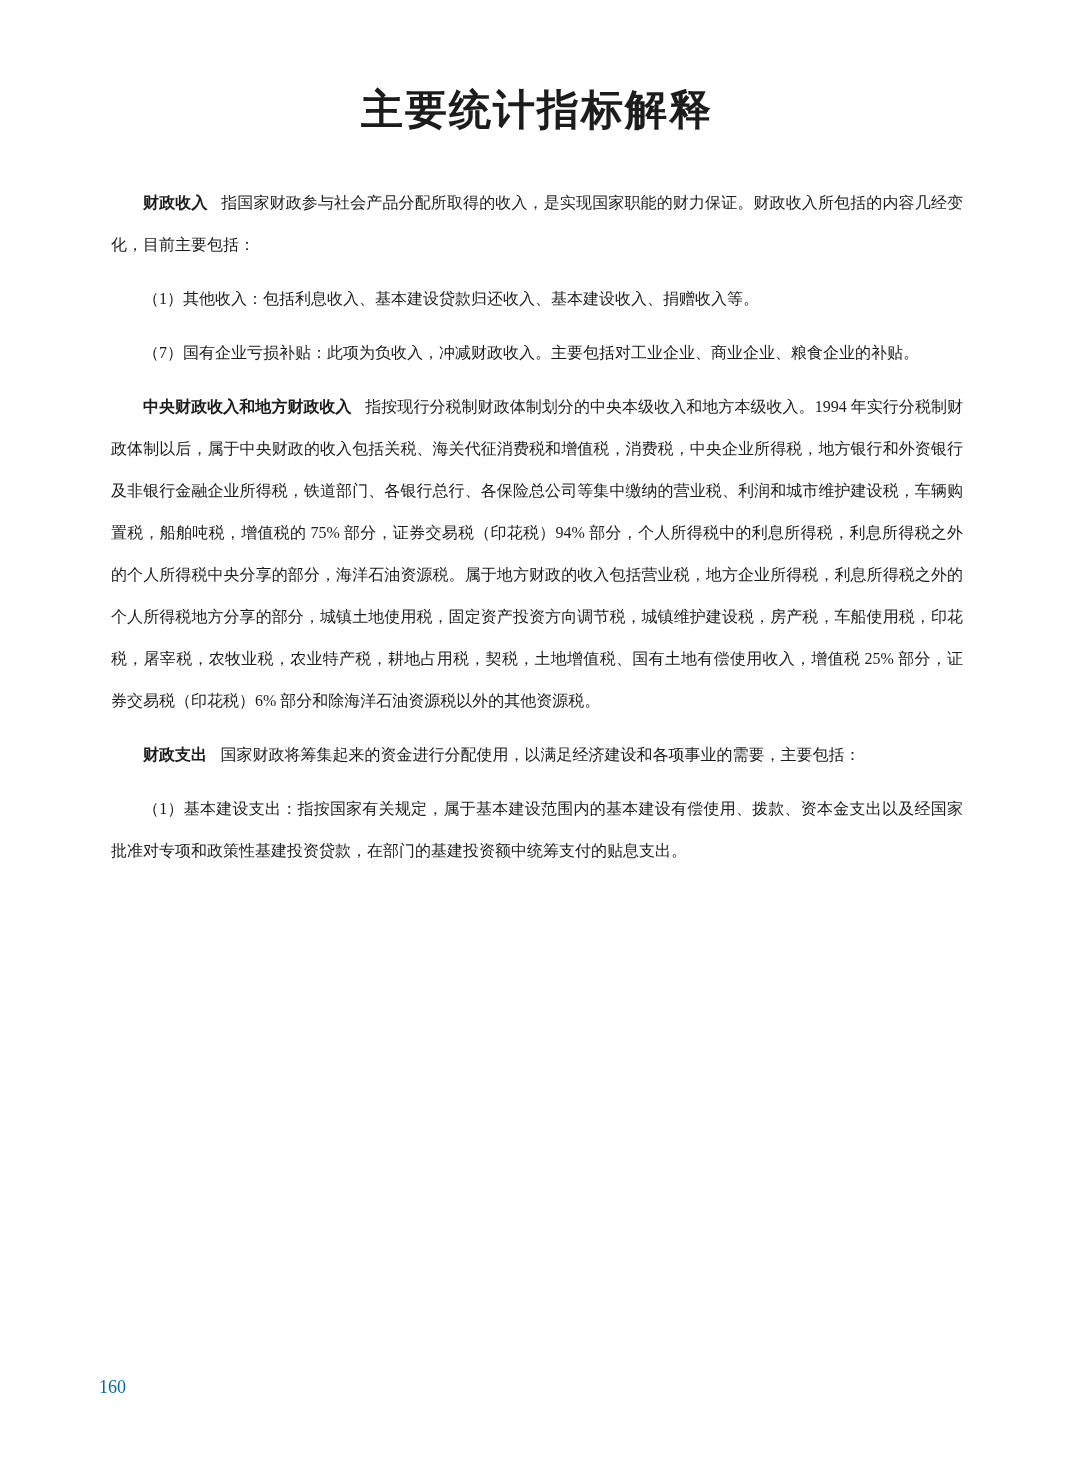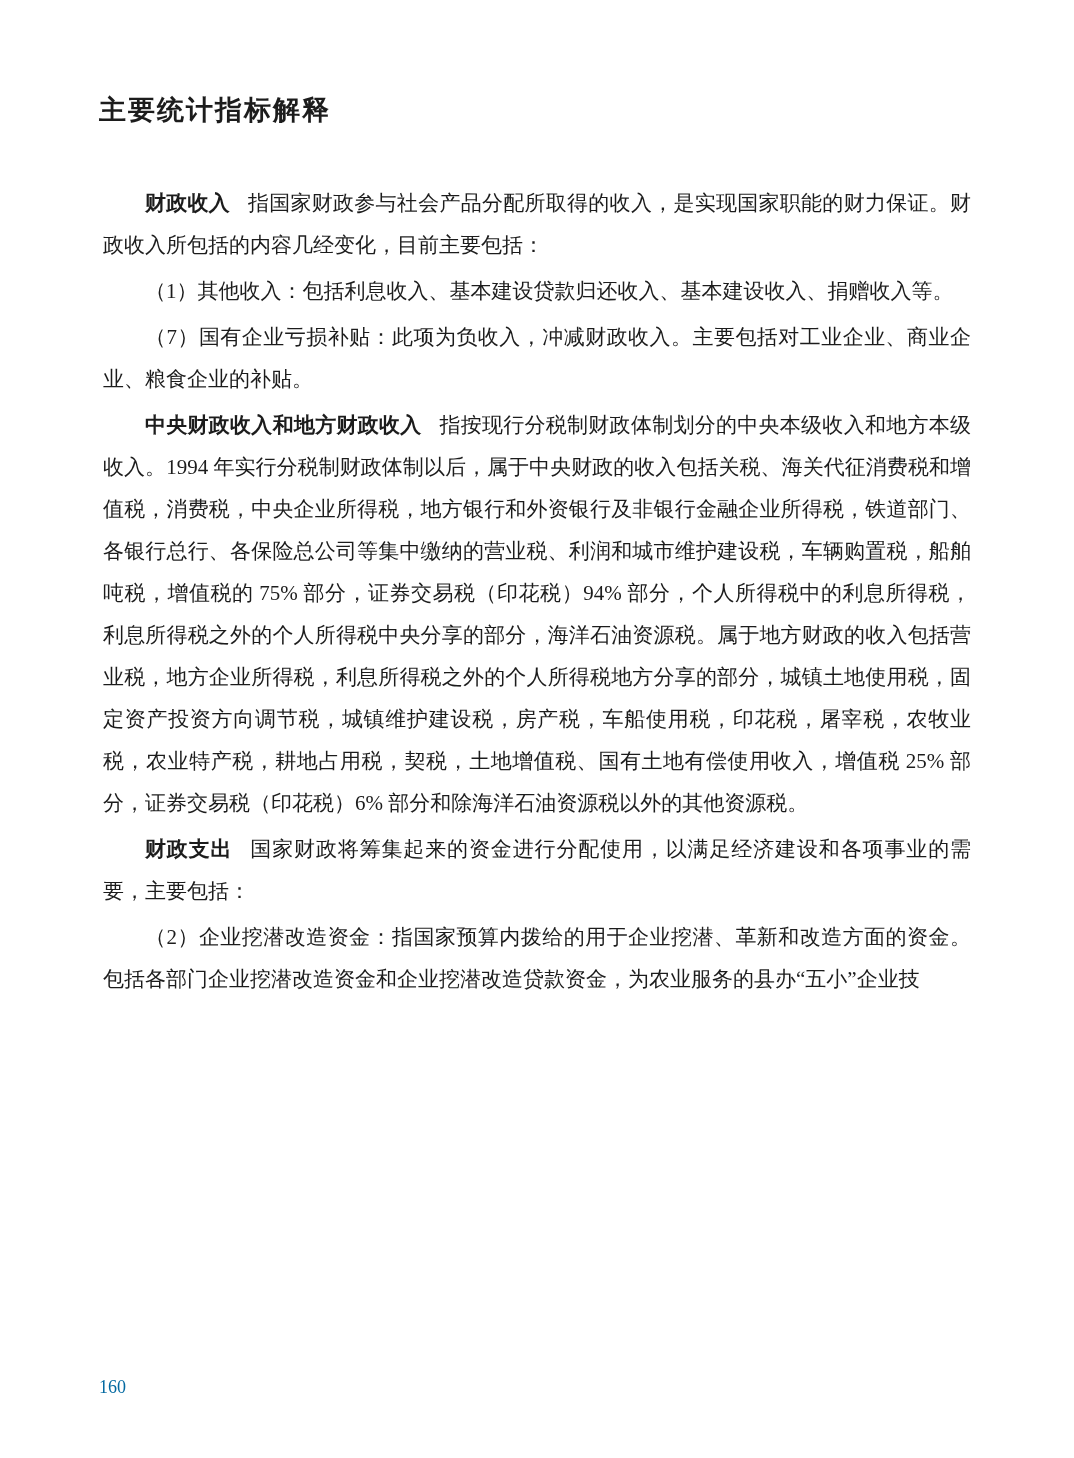--- a/index.html
+++ b/index.html
@@ -14,28 +14,29 @@
     background: #ffffff;
     box-sizing: border-box;
     padding: 92px 99px 0 99px;
     color: #1c1c1c;
     font-family: "Liberation Serif", "DejaVu Serif", serif;
     overflow: hidden;
   }
   .doc-title {
     font-family: "DejaVu Sans", "Liberation Sans", sans-serif;
     font-weight: bold;
-    font-size: 27px;
+    font-size: 42px;
     line-height: 36px;
+    text-align: center;
     letter-spacing: 2px;
     margin: 0 0 54px 0;
   }
   .content p {
-    margin: 4px;
-    font-size: 21px;
+    margin: 12px;
+    font-size: 16px;
     line-height: 42px;
     text-align: justify;
     text-justify: inter-character;
     text-indent: 2em;
   }
   .content .lead {
     font-family: "DejaVu Sans", "Liberation Sans", sans-serif;
     font-weight: bold;
     margin-right: 0.85em;
   }
@@ -54,17 +55,17 @@
 
 <div class="page">
   <h1 class="doc-title">主要统计指标解释</h1>
 
   <div class="content" id="paragraphs">
       <p><span class="lead">财政收入</span><span>指国家财政参与社会产品分配所取得的收入，是实现国家职能的财力保证。财政收入所包括的内容几经变化，目前主要包括：</span></p>
       <p><span>（1）其他收入：包括利息收入、基本建设贷款归还收入、基本建设收入、捐赠收入等。</span></p>
       <p><span>（7）国有企业亏损补贴：此项为负收入，冲减财政收入。主要包括对工业企业、商业企业、粮食企业的补贴。</span></p>
       <p><span class="lead">中央财政收入和地方财政收入</span><span>指按现行分税制财政体制划分的中央本级收入和地方本级收入。1994 年实行分税制财政体制以后，属于中央财政的收入包括关税、海关代征消费税和增值税，消费税，中央企业所得税，地方银行和外资银行及非银行金融企业所得税，铁道部门、各银行总行、各保险总公司等集中缴纳的营业税、利润和城市维护建设税，车辆购置税，船舶吨税，增值税的 75% 部分，证券交易税（印花税）94% 部分，个人所得税中的利息所得税，利息所得税之外的个人所得税中央分享的部分，海洋石油资源税。属于地方财政的收入包括营业税，地方企业所得税，利息所得税之外的个人所得税地方分享的部分，城镇土地使用税，固定资产投资方向调节税，城镇维护建设税，房产税，车船使用税，印花税，屠宰税，农牧业税，农业特产税，耕地占用税，契税，土地增值税、国有土地有偿使用收入，增值税 25% 部分，证券交易税（印花税）6% 部分和除海洋石油资源税以外的其他资源税。</span></p>
       <p><span class="lead">财政支出</span><span>国家财政将筹集起来的资金进行分配使用，以满足经济建设和各项事业的需要，主要包括：</span></p>
-      <p><span>（2）企业挖潜改造资金：指国家预算内拨给的用于企业挖潜、革新和改造方面的资金。包括各部门企业挖潜改造资金和企业挖潜改造贷款资金，为农业服务的县办“五小”企业技</span></p>
+      <p><span>（1）基本建设支出：指按国家有关规定，属于基本建设范围内的基本建设有偿使用、拨款、资本金支出以及经国家批准对专项和政策性基建投资贷款，在部门的基建投资额中统筹支付的贴息支出。</span></p>
     </div>
 
   <div class="page-number">160</div>
 </div>
 
 </body></html>

